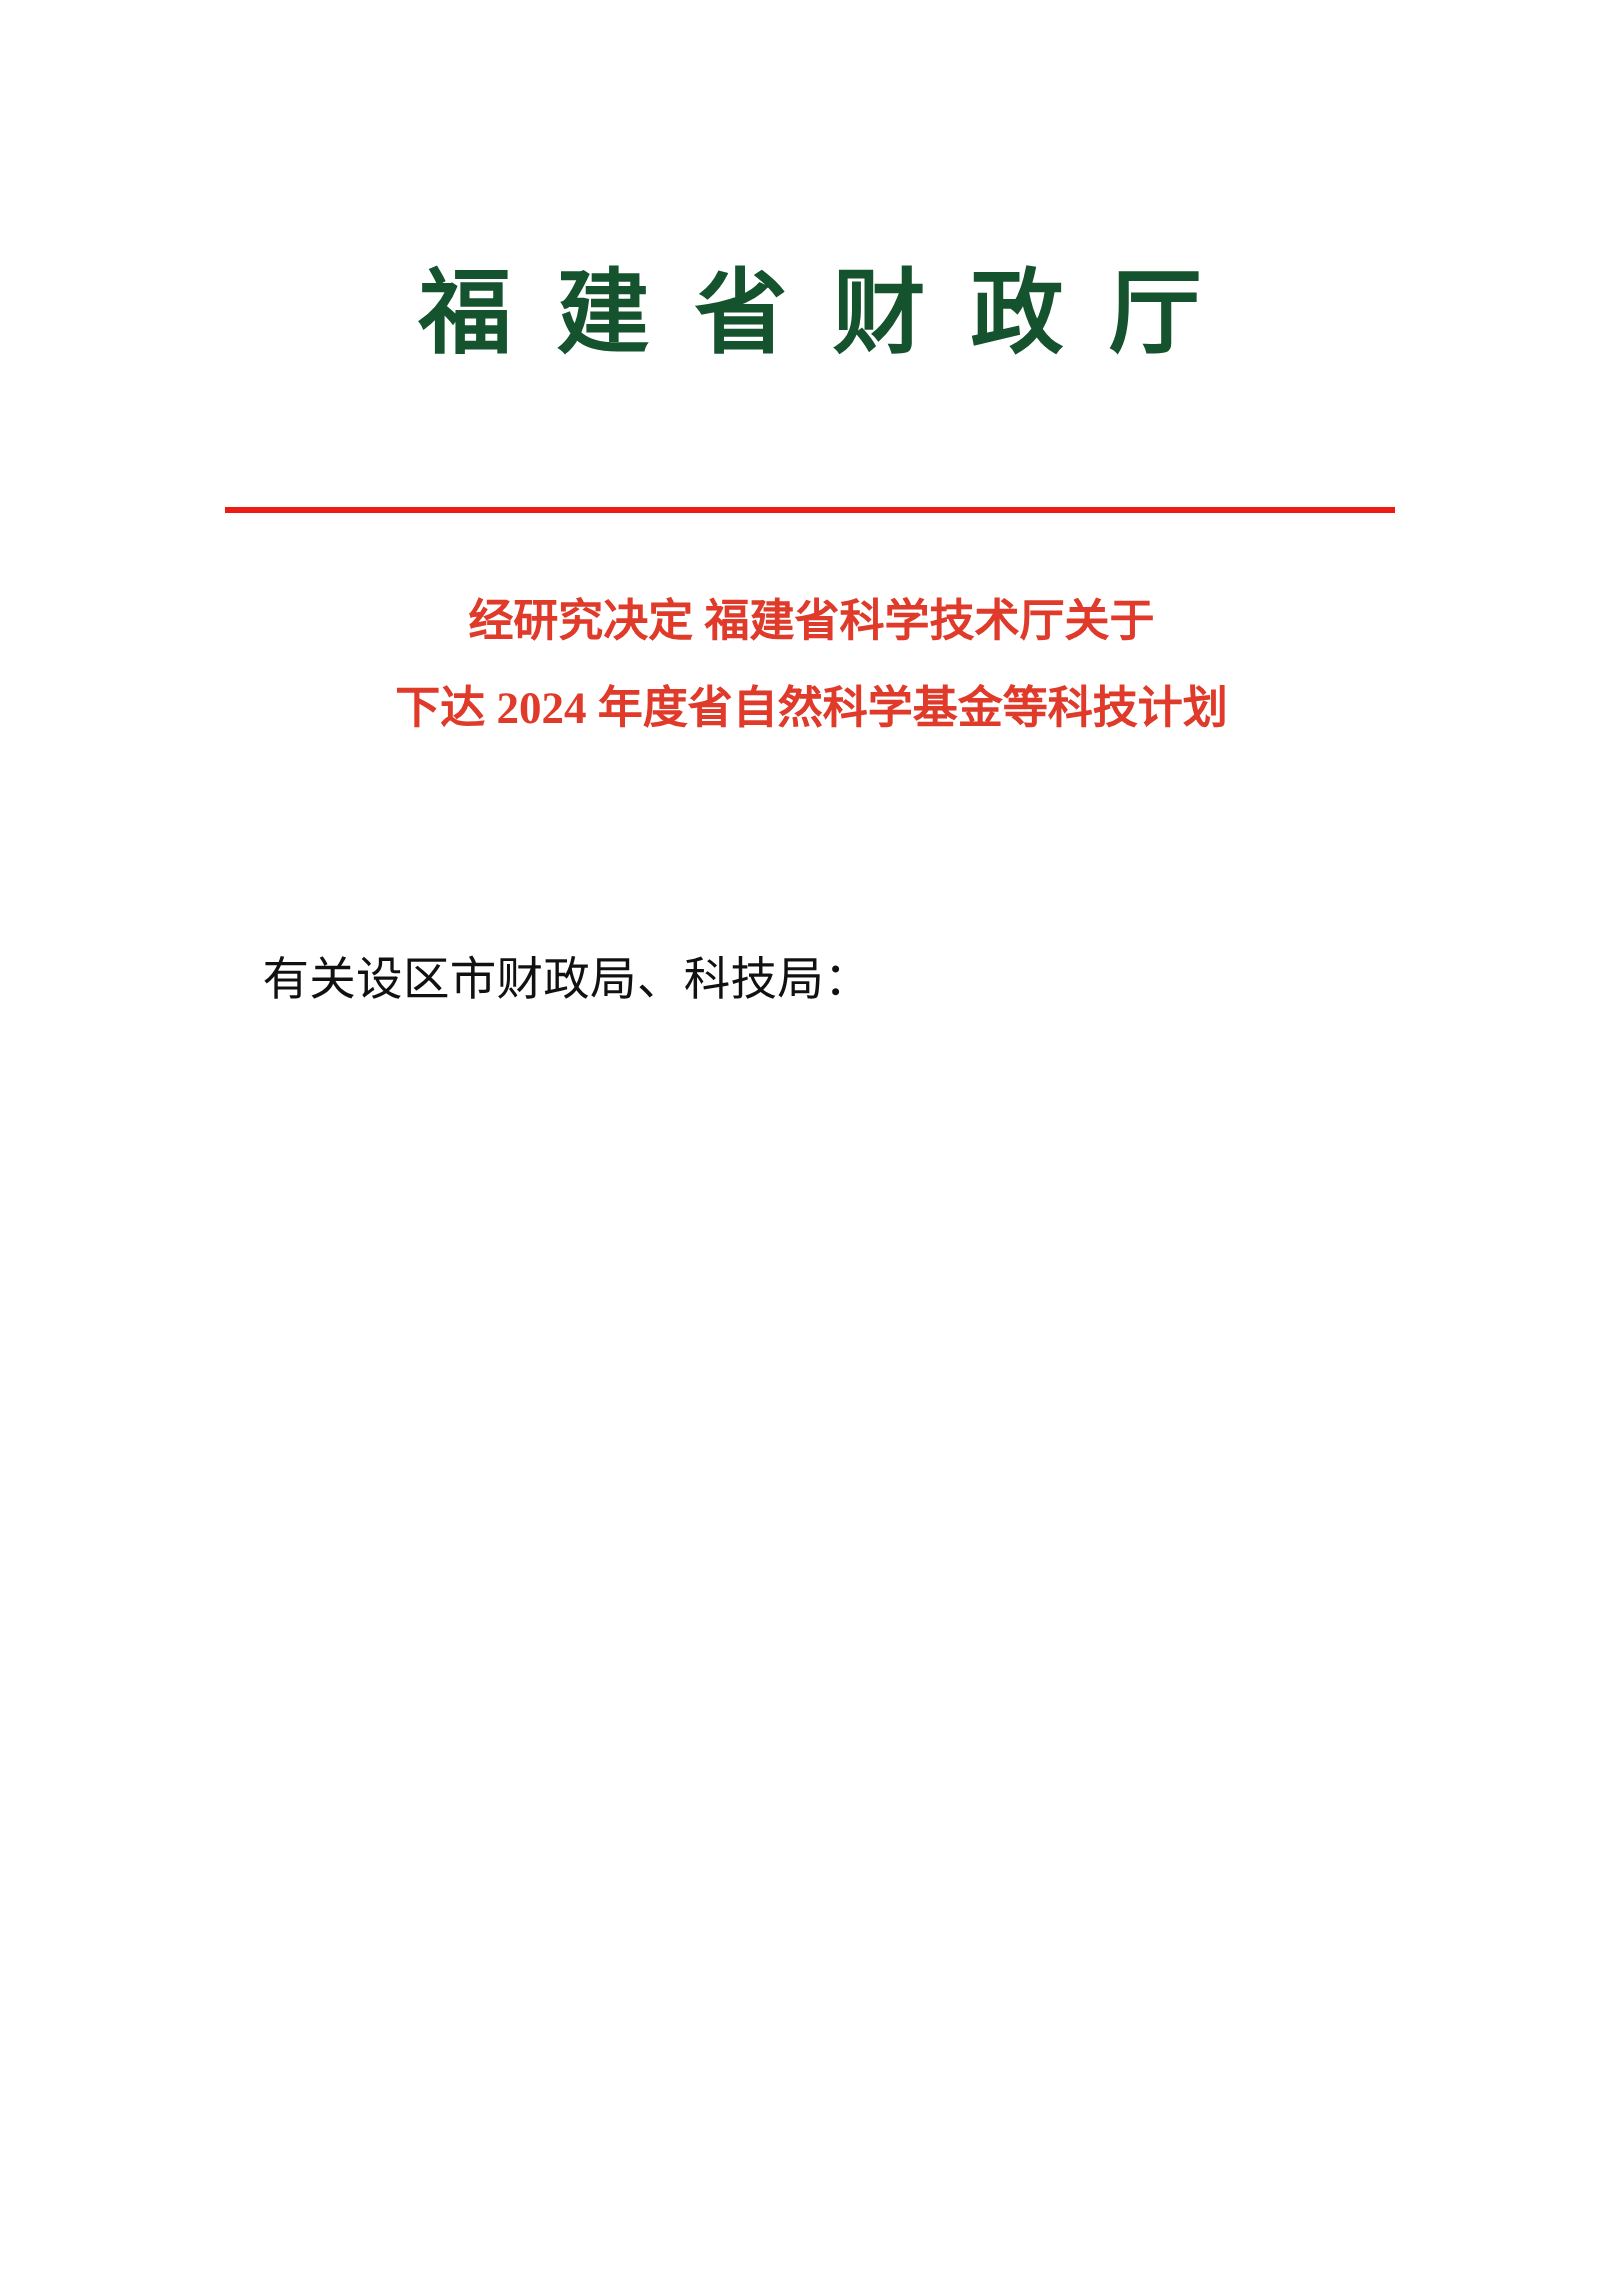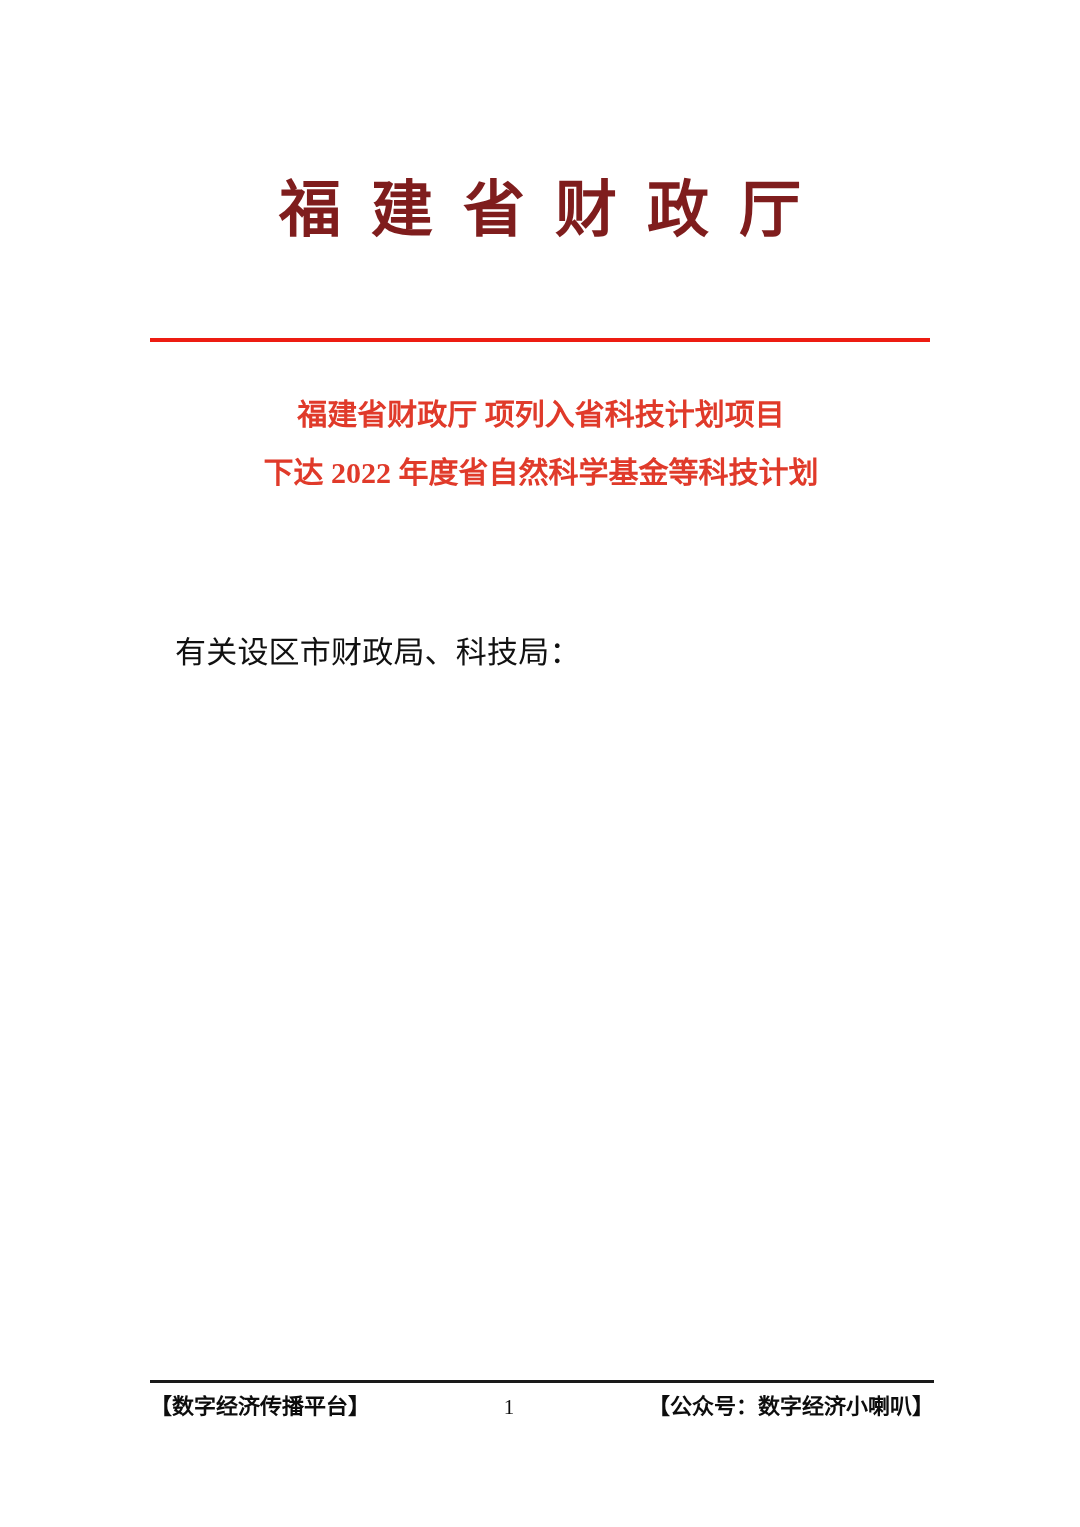--- a/index.html
+++ b/index.html
@@ -27,21 +27,21 @@
     left: 150px;
     top: 178px;
     width: 780px;
     text-align: center;
   }
   .masthead-title {
     font-family: "Liberation Serif", "DejaVu Serif", serif;
     font-size: 62px;
     line-height: 1.05;
     font-weight: 700;
-    color: #7f1d1d;
+    color: #14532d;
     letter-spacing: 30px;
     text-indent: 30px;
     white-space: nowrap;
   }
   .red-rule {
     position: absolute;
     left: 150px;
     top: 338px;
     width: 780px;
     height: 4px;
@@ -122,30 +122,22 @@
 <body>
 
 <div class="page">
 
   <div class="masthead">
     <div class="masthead-title">福建省财政厅</div>
   </div>
   <div class="red-rule"></div>
 
   <div class="doc-title">
-    <div class="doc-title-line">福建省财政厅 项列入省科技计划项目</div>
-    <div class="doc-title-line">下达 2022 年度省自然科学基金等科技计划</div>
+    <div class="doc-title-line">经研究决定 福建省科学技术厅关于</div>
+    <div class="doc-title-line">下达 2024 年度省自然科学基金等科技计划</div>
   </div>
 
   <div class="body-block">
     <p class="para">有关设区市财政局、科技局：</p>
   </div>
 
-  <div class="footer">
-    <div class="footer-rule"></div>
-    <div class="footer-row">
-      <span class="footer-left">【数字经济传播平台】</span>
-      <span class="footer-center">1</span>
-      <span class="footer-right">【公众号：数字经济小喇叭】</span>
-    </div>
-  </div>
 
 </div>
 
 </body></html>

